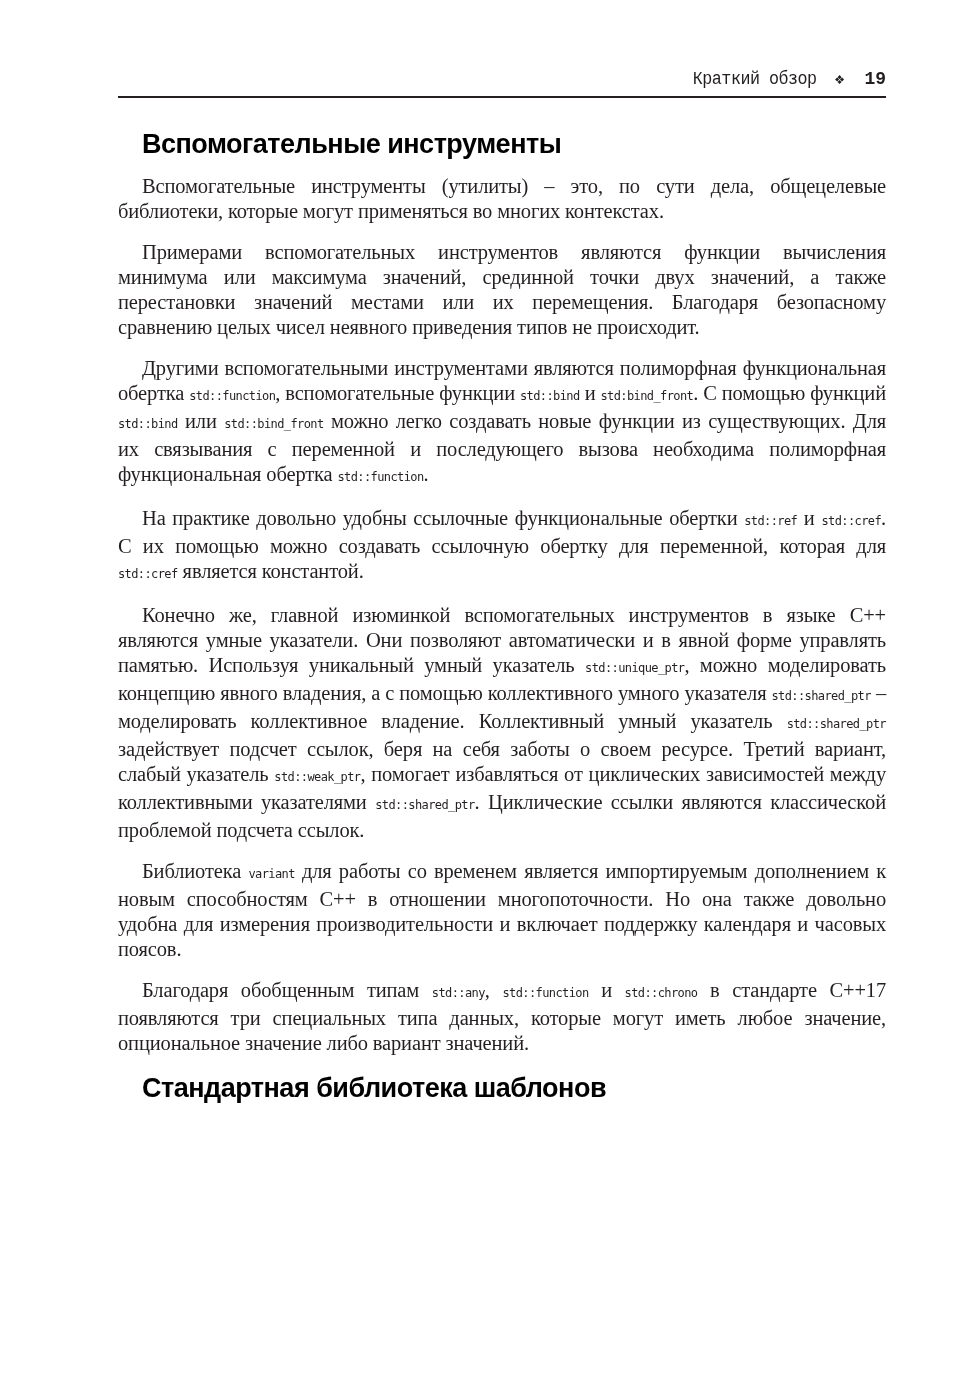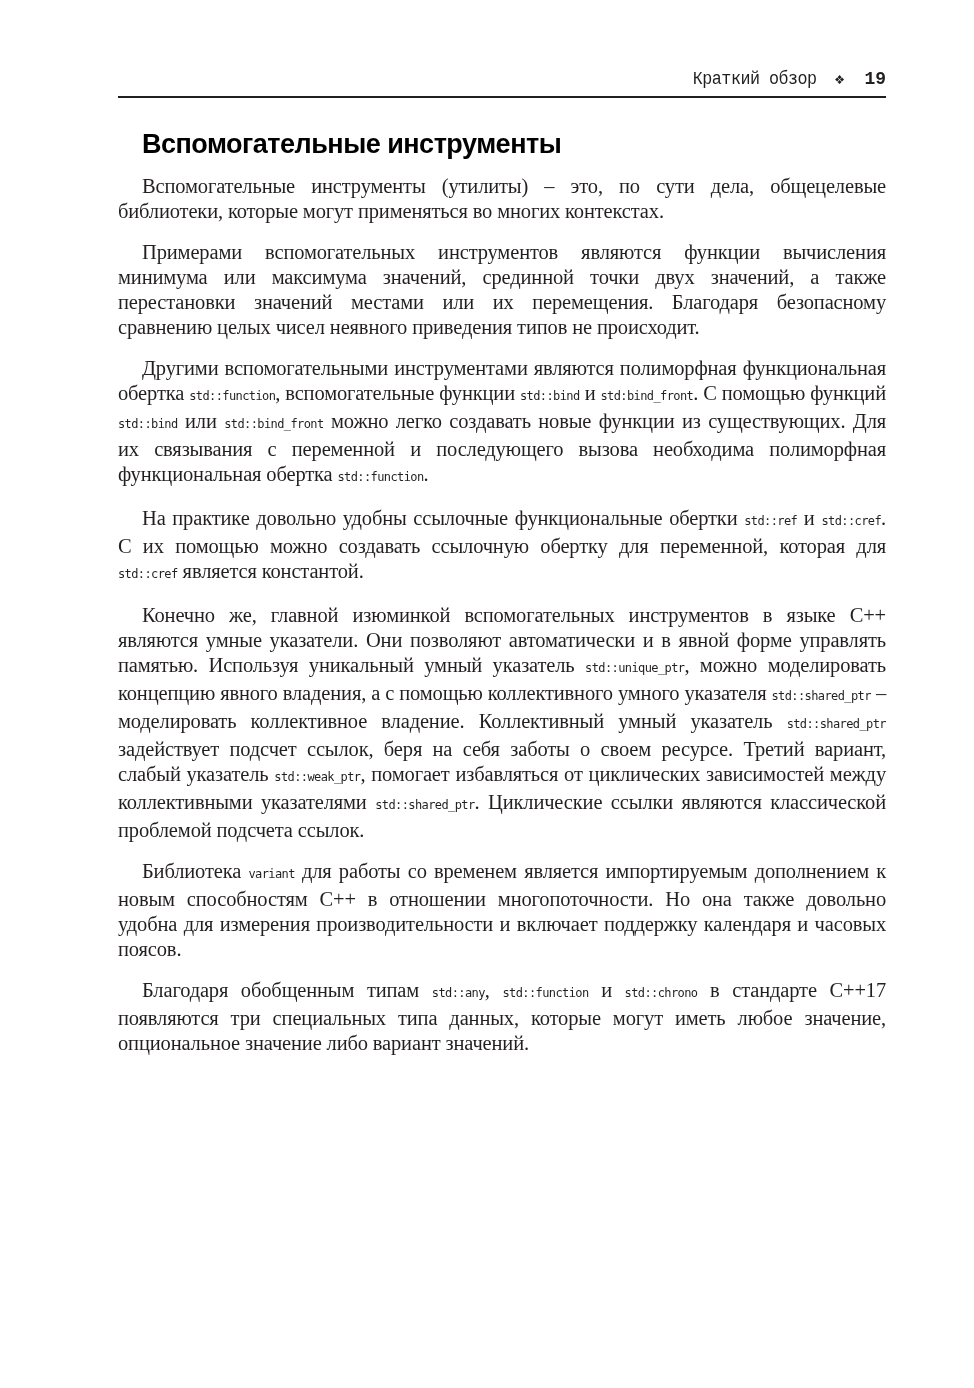--- a/index.html
+++ b/index.html
@@ -31,13 +31,14 @@
   <h2>Вспомогательные инструменты</h2>
   <div>
       <p class="first"><span>Вспомогательные инструменты (утилиты) – это, по сути дела, общецелевые библиотеки, которые могут применяться во многих контекстах.</span></p>
       <p><span>Примерами вспомогательных инструментов являются функции вычисления минимума или максимума значений, срединной точки двух значений, а также перестановки значений местами или их перемещения. Благодаря безопасному сравнению целых чисел неявного приведения типов не происходит.</span></p>
       <p><span>Другими вспомогательными инструментами являются полиморфная функциональная обертка </span><code>std::function</code><span>, вспомогательные функции </span><code>std::bind</code><span> и </span><code>std:bind_front</code><span>. С помощью функций </span><code>std::bind</code><span> или </span><code>std::bind_front</code><span> можно легко создавать новые функции из существующих. Для их связывания с переменной и последующего вызова необходима полиморфная функциональная обертка </span><code>std::function</code><span>.</span></p>
       <p><span>На практике довольно удобны ссылочные функциональные обертки </span><code>std::ref</code><span> и </span><code>std::cref</code><span>. С их помощью можно создавать ссылочную обертку для переменной, которая для </span><code>std::cref</code><span> является константой.</span></p>
       <p><span>Конечно же, главной изюминкой вспомогательных инструментов в языке C++ являются умные указатели. Они позволяют автоматически и в явной форме управлять памятью. Используя уникальный умный указатель </span><code>std::unique_ptr</code><span>, можно моделировать концепцию явного владения, а с помощью коллективного умного указателя </span><code>std::shared_ptr</code><span> – моделировать коллективное владение. Коллективный умный указатель </span><code>std::shared_ptr</code><span> задействует подсчет ссылок, беря на себя заботы о своем ресурсе. Третий вариант, слабый указатель </span><code>std::weak_ptr</code><span>, помогает избавляться от циклических зависимостей между коллективными указателями </span><code>std::shared_ptr</code><span>. Циклические ссылки являются классической проблемой подсчета ссылок.</span></p>
       <p><span>Библиотека </span><code>variant</code><span> для работы со временем является импортируемым дополнением к новым способностям C++ в отношении многопоточности. Но она также довольно удобна для измерения производительности и включает поддержку календаря и часовых поясов.</span></p>
       <p><span>Благодаря обобщенным типам </span><code>std::any</code><span>, </span><code>std::function</code><span> и </span><code>std::chrono</code><span> в стандарте C++17 появляются три специальных типа данных, которые могут иметь любое значение, опциональное значение либо вариант значений.</span></p>
     </div>
+  <h2 class="second">Стандартная библиотека шаблонов</h2>
 </div>
 
 </body></html>

